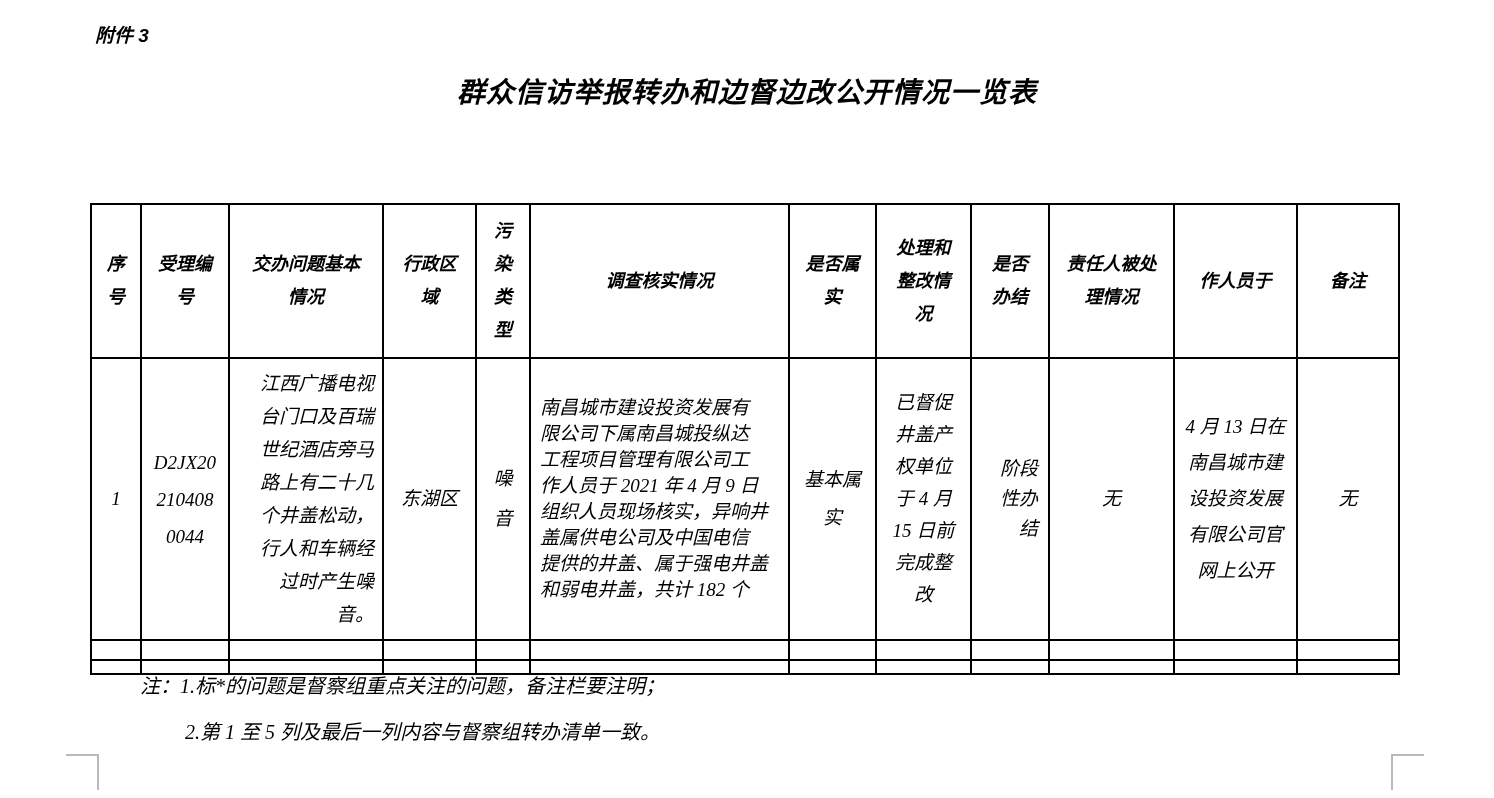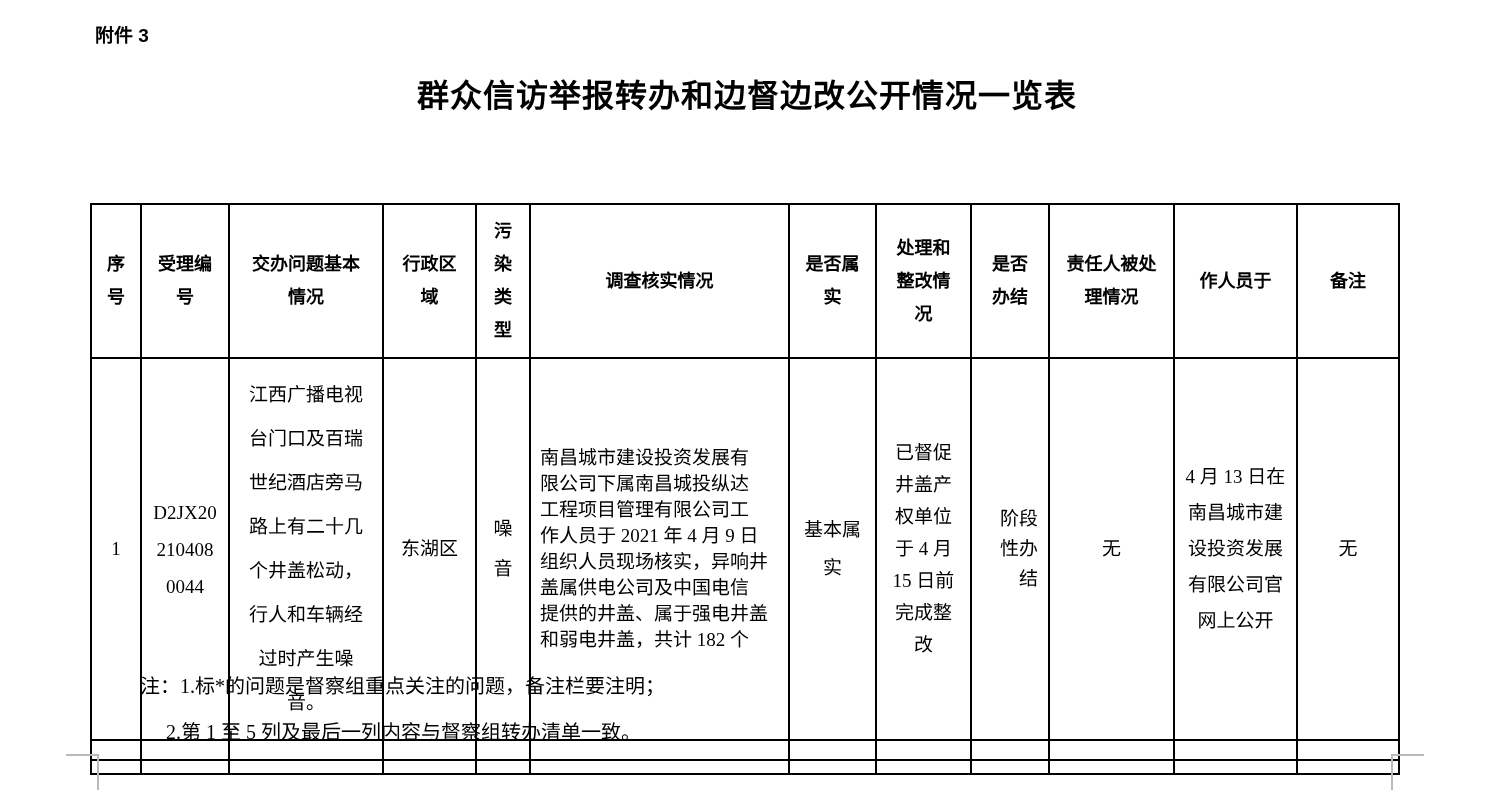--- a/index.html
+++ b/index.html
@@ -4,37 +4,38 @@
 <style>
   html, body { margin: 0; padding: 0; background: #ffffff; }
   .page {
     position: relative;
     width: 1494px;
     height: 798px;
     background: #ffffff;
     overflow: hidden;
     font-family: "Liberation Serif", "DejaVu Serif", serif;
     color: #000000;
+    font-style: italic;
   }
   .attachment-label {
     position: absolute;
     left: 95px; top: 20px;
     font-family: "Liberation Sans", "DejaVu Sans", sans-serif;
     font-weight: bold;
     font-size: 19px;
     white-space: pre;
   }
   .doc-title {
     position: absolute;
     left: 0; top: 70px;
     width: 100%;
     text-align: center;
     font-family: "Liberation Sans", "DejaVu Sans", sans-serif;
     font-weight: bold;
-    font-size: 32px;
+    font-size: 28px;
     letter-spacing: 1px;
   }
   .doc-subtitle {
     position: absolute;
     left: 0; top: 146px;
     width: 100%;
     text-align: center;
     font-size: 22px;
   }
   .doc-subtitle .batch-num {
@@ -67,32 +68,32 @@
     height: 148px;
   }
   .report-table td {
     font-size: 19px;
     line-height: 36px;
   }
   .row-data td { height: 234px; }
   .row-empty-1 td { height: 18px; padding: 0 10px; }
   .row-empty-2 td { height: 12px; padding: 0 10px; }
 
-  td.cell-problem       { text-align: center;  line-height: 44px; padding: 14px 8px; }
+  td.cell-problem       { text-align: right;  line-height: 33px; padding: 8px 8px; }
   td.cell-investigation { text-align: left;  line-height: 26px; padding: 10px 9px; }
   td.cell-receipt       { line-height: 37px; }
   td.cell-pollution     { line-height: 40px; }
   td.cell-verified      { line-height: 38px; }
   td.cell-rectify       { line-height: 32px; }
   td.cell-conclude      { line-height: 30px; text-align: right; }
   td.cell-disclose      { line-height: 36px; margin-top: 8px; }
 
   .note-line { position: absolute; font-size: 20px; white-space: pre; }
   .note-1 { left: 140px; top: 658px; margin-top: 12px; }
-  .note-2 { left: 166px; top: 716px; }
+  .note-2 { left: 185px; top: 716px; }
 
   .crop-mark { position: absolute; background: #b9b9b9; }
   .crop-h { width: 33px; height: 2px; top: 754px; }
   .crop-v { width: 2px; height: 36px; top: 754px; }
   .crop-left-h  { left: 66px; }
   .crop-left-v  { left: 97px; }
   .crop-right-h { left: 1391px; }
   .crop-right-v { left: 1391px; }
 </style>
 </head>

